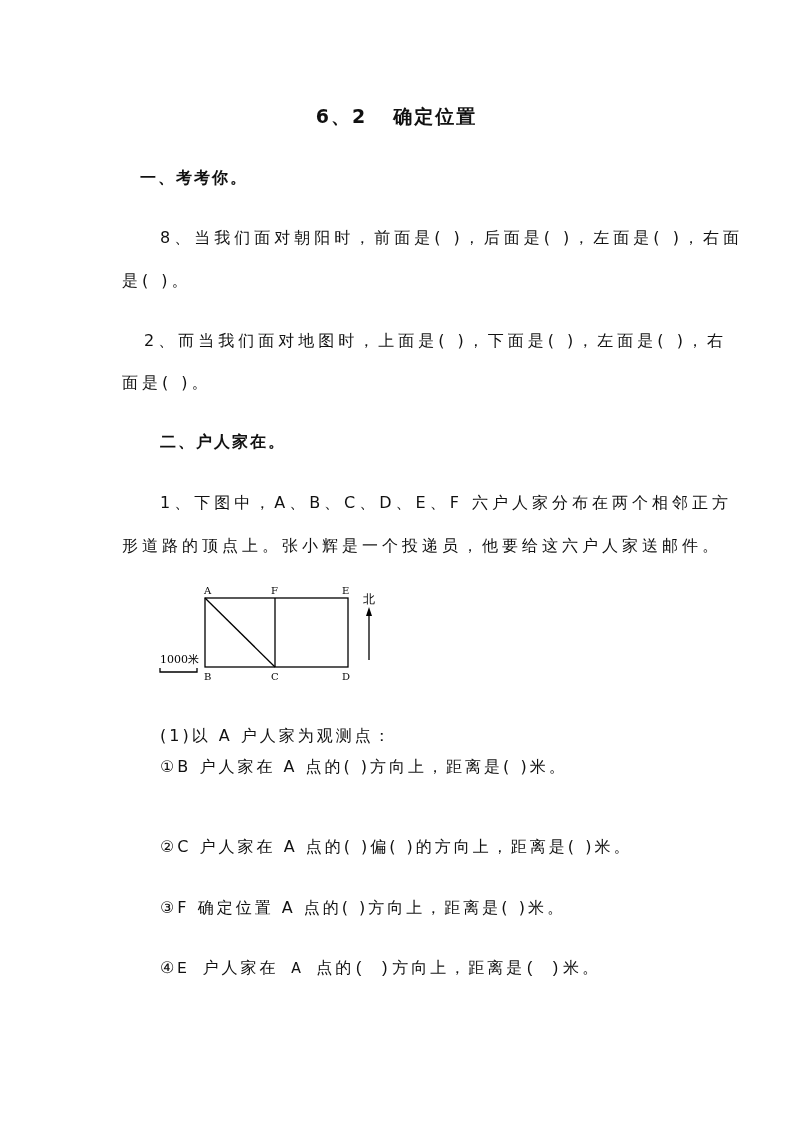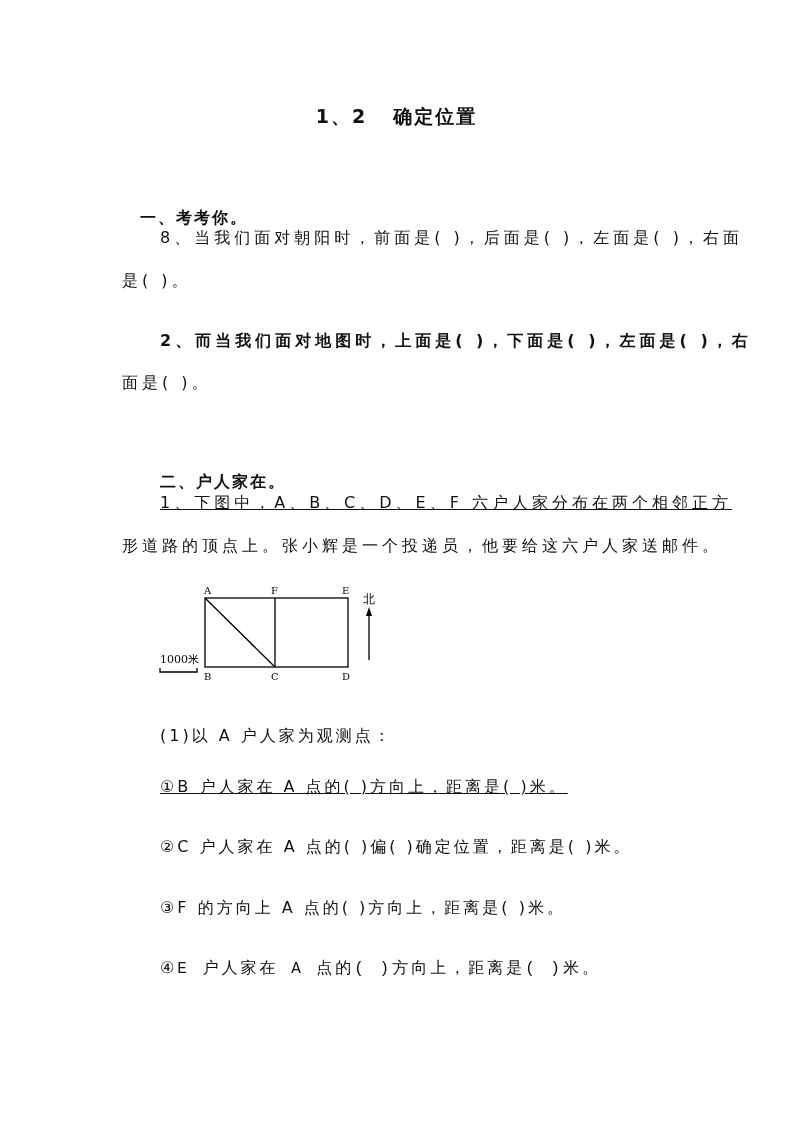--- a/index.html
+++ b/index.html
@@ -1,43 +1,43 @@
 <!DOCTYPE html>
 <html><head>
 <meta charset="utf-8">
 <style>
   html, body { margin:0; padding:0; background:#ffffff; }
   body { width:793px; height:1122px; position:relative; overflow:hidden;
          font-family:"DejaVu Sans", sans-serif; color:#111; }
   .abs { position:absolute; white-space:nowrap; }
   .title { left:0; width:793px; text-align:center; top:104px; font-size:19px; font-weight:bold; letter-spacing:2px; }
   .title .num { margin-right:26px; }
-  .h { font-size:16px; font-weight:bold; letter-spacing:2px;margin-top:40px; }
+  .h { font-size:16px; font-weight:bold; letter-spacing:2px; }
   .p { font-size:16px; letter-spacing:4px; }
   .q { font-size:16px; letter-spacing:3px; }
   svg text { font-family:"DejaVu Serif", serif; }
 </style>
 </head>
 <body>
 
 <div class="abs title">
-  <span class="num">1、2</span><span>确定位置</span>
+  <span class="num">6、2</span><span>确定位置</span>
 </div>
 
 <div class="abs h" style="left:140px; top:168px;">一、考考你。</div>
 
 <div class="abs p" style="left:160px; top:228px;">8、当我们面对朝阳时，前面是( )，后面是( )，左面是( )，右面</div>
 <div class="abs p" style="left:122px; top:271px;">是( )。</div>
 
-<div class="abs p" style="left:160px; top:331px;font-weight:bold;">2、而当我们面对地图时，上面是( )，下面是( )，左面是( )，右</div>
+<div class="abs p" style="left:144px; top:331px;">2、而当我们面对地图时，上面是( )，下面是( )，左面是( )，右</div>
 <div class="abs p" style="left:122px; top:373px;">面是( )。</div>
 
 <div class="abs h" style="left:160px; top:432px;">二、户人家在。</div>
 
-<div class="abs p" style="left:160px; top:493px;text-decoration:underline;">1、下图中，A、B、C、D、E、F 六户人家分布在两个相邻正方</div>
+<div class="abs p" style="left:160px; top:493px;">1、下图中，A、B、C、D、E、F 六户人家分布在两个相邻正方</div>
 <div class="abs p" style="left:122px; top:536px;">形道路的顶点上。张小辉是一个投递员，他要给这六户人家送邮件。</div>
 
 <svg class="abs" style="left:0; top:0;" width="793" height="1122">
   <g stroke="#000" stroke-width="1.3" fill="none">
     <rect x="205" y="598" width="143" height="69"></rect>
     <line x1="275" y1="598" x2="275" y2="667"></line>
     <line x1="205" y1="598" x2="275" y2="667"></line>
     <line x1="369" y1="610" x2="369" y2="660"></line>
     <polyline points="160,668 160,672 197,672 197,668"></polyline>
   </g>
@@ -48,16 +48,16 @@
     <text x="342" y="594">E</text>
     <text x="204" y="680">B</text>
     <text x="271" y="680">C</text>
     <text x="342" y="680">D</text>
     <text x="363" y="603" font-size="12" font-family="DejaVu Sans, sans-serif">北</text>
     <text x="160" y="663" font-size="11" font-family="DejaVu Sans, sans-serif">1000米</text>
   </g>
 </svg>
 
 <div class="abs q" style="left:160px; top:717px;margin-top:9px;">(1)以 A 户人家为观测点：</div>
-<div class="abs q" style="left:160px; top:777px;text-decoration:underline;">①B 户人家在 A 点的( )方向上，距离是( )米。</div>
-<div class="abs q" style="left:160px; top:837px;">②C 户人家在 A 点的( )偏( )确定位置，距离是( )米。</div>
-<div class="abs q" style="left:160px; top:898px;">③F 的方向上 A 点的( )方向上，距离是( )米。</div>
+<div class="abs q" style="left:160px; top:757px;">①B 户人家在 A 点的( )方向上，距离是( )米。</div>
+<div class="abs q" style="left:160px; top:837px;">②C 户人家在 A 点的( )偏( )的方向上，距离是( )米。</div>
+<div class="abs q" style="left:160px; top:898px;">③F 确定位置 A 点的( )方向上，距离是( )米。</div>
 <div class="abs q" style="left:160px; top:958px;font-family:Liberation Mono, monospace;">④E 户人家在 A 点的( )方向上，距离是( )米。</div>
 
 </body></html>

